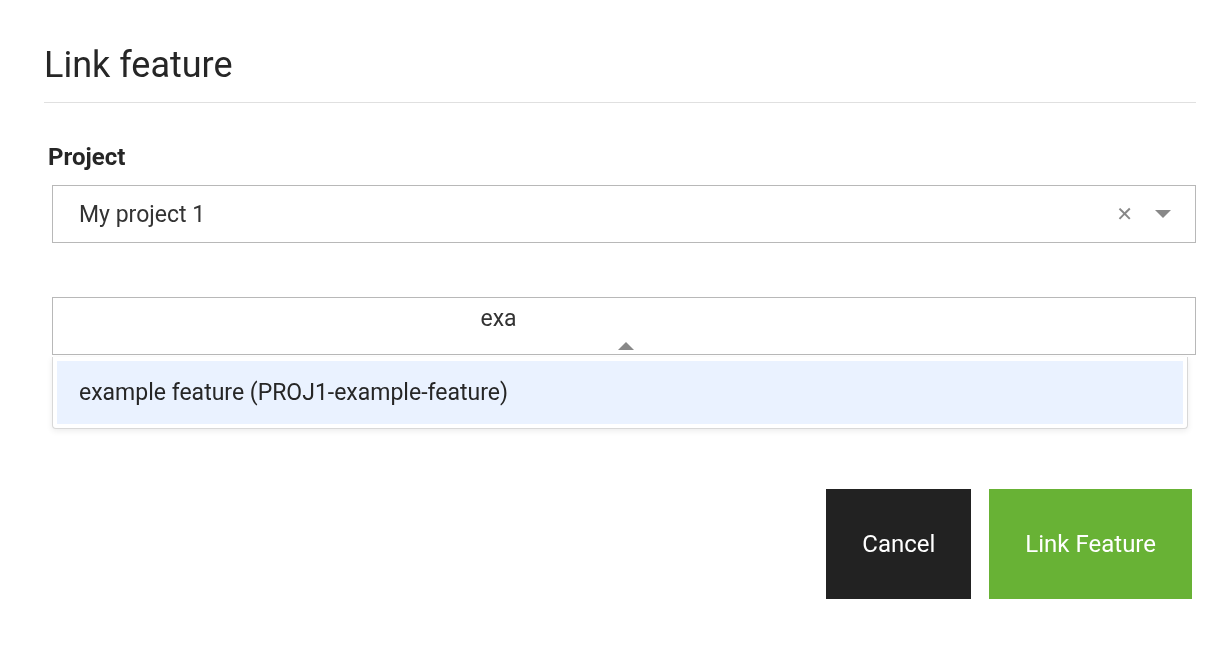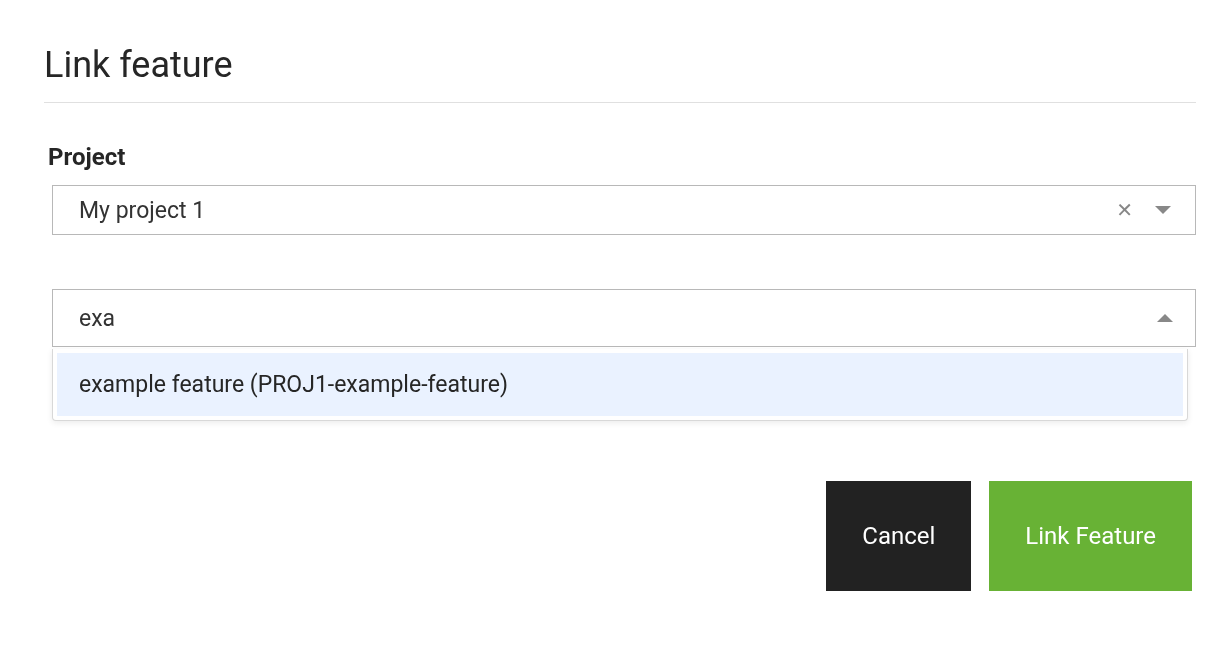--- a/index.html
+++ b/index.html
@@ -34,21 +34,21 @@
       margin-bottom: 14px;
     }
     .select-wrapper {
       position: relative;
     }
     .select-box {
       display: flex;
       align-items: center;
       justify-content: space-between;
       width: 100%;
-      height: 50px;
+      height: 58px;
       border: 1px solid #b8b8b8;
       background: #ffffff;
       padding: 0 16px 0 22px;
       font-size: 23px;
       color: #333;
       cursor: pointer;
     }
     .select-value {
       flex: 1;
       font-weight: 400;
@@ -82,20 +82,21 @@
     }
     .combobox-input-row {
       display: flex;
       align-items: center;
       justify-content: space-between;
       width: 100%;
       height: 58px;
       border: 1px solid #b8b8b8;
       background: #ffffff;
       padding: 0 18px 0 22px;
+      flex-direction: column;
     }
     .combobox-input {
       flex: 1;
       border: none;
       outline: none;
       font-size: 23px;
       color: #333;
       font-family: inherit;
       background: transparent;
     }

